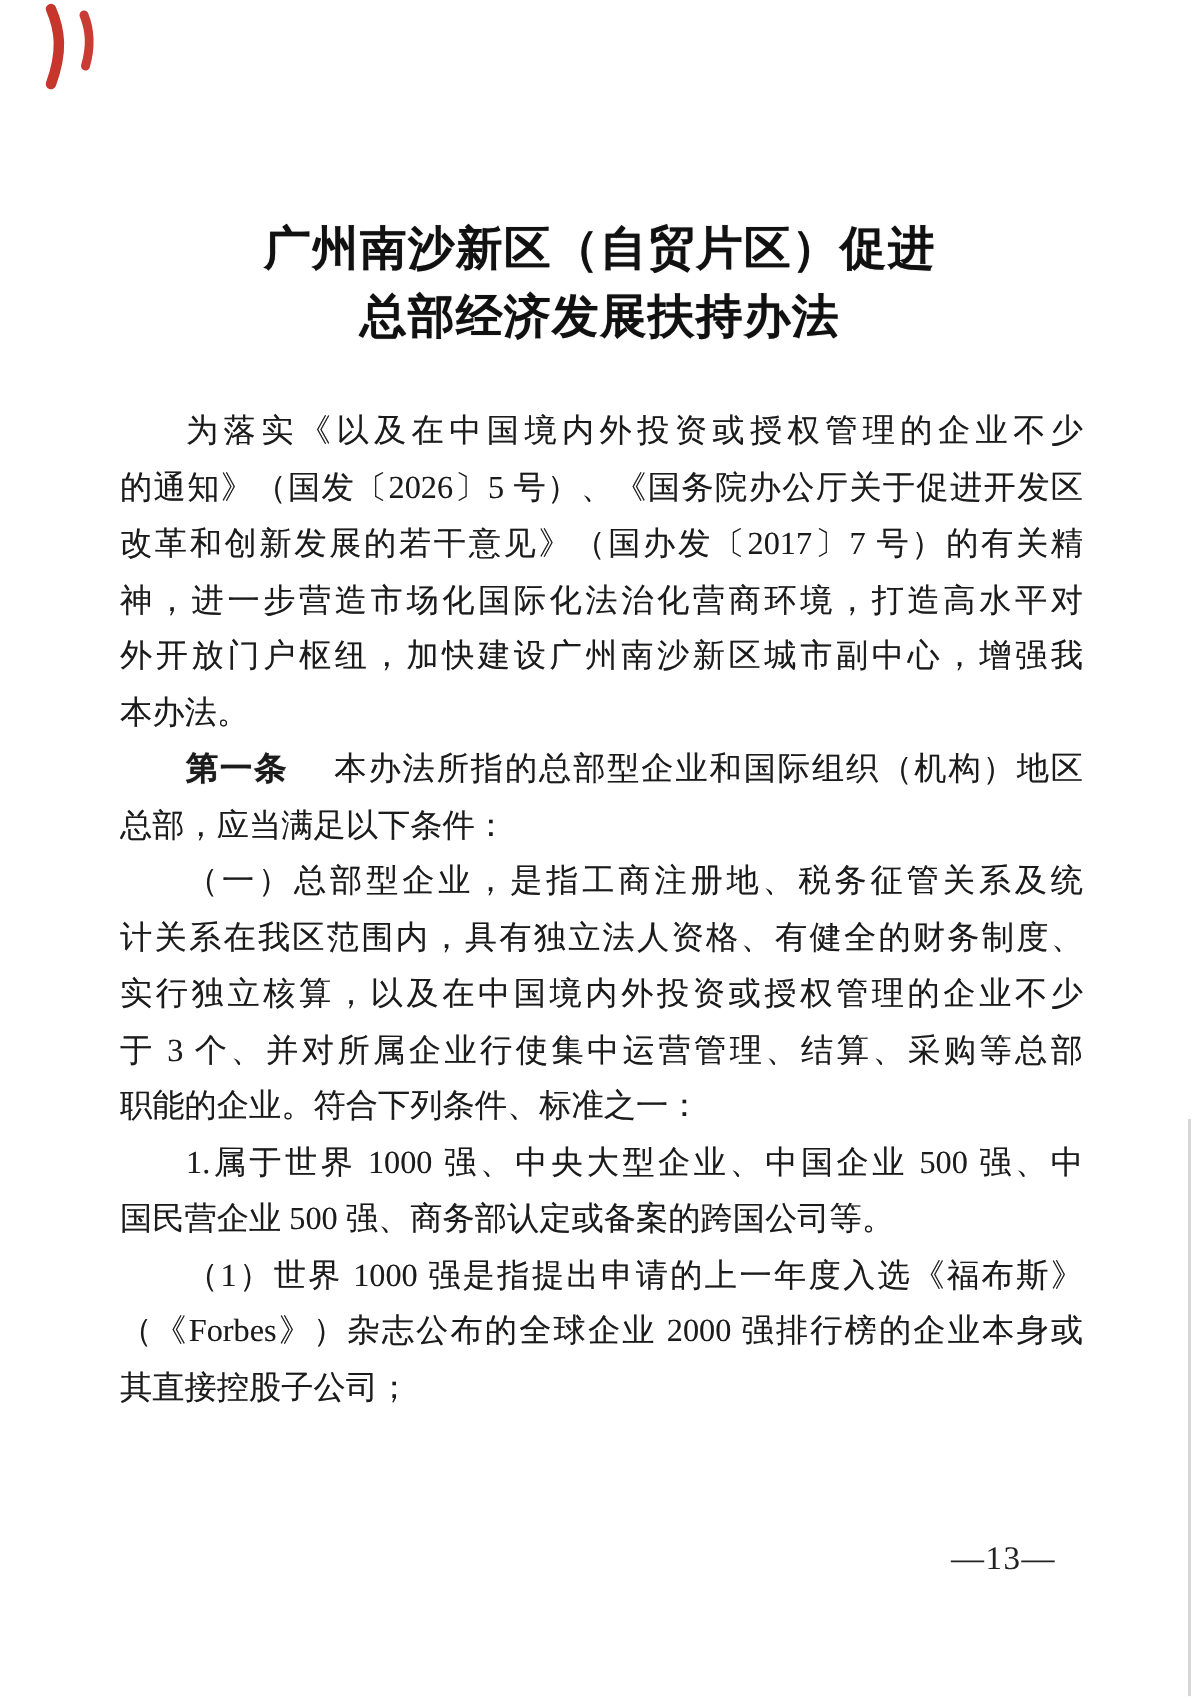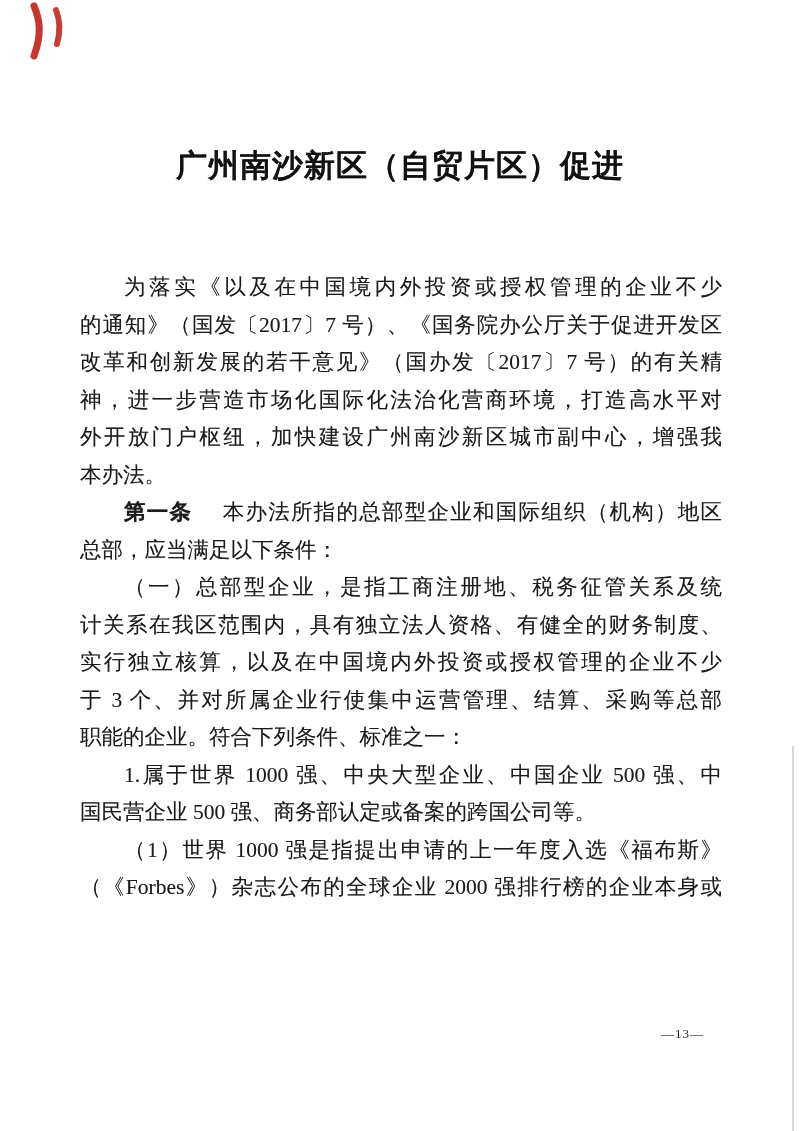--- a/index.html
+++ b/index.html
@@ -29,46 +29,47 @@
     text-shadow:0 0 .4px rgba(0,0,0,.35);
   }
   .para{margin:0;padding:0;}
   .line{height:37.5px;overflow:hidden;}
   .line.first{text-indent:44px;}
   .line.just{text-align:justify;text-align-last:justify;}
   .lead{font-weight:800;margin-right:24px;text-shadow:0 0 .7px rgba(0,0,0,.6);}
   
   .page-number{
     position:absolute;top:1026px;right:96px;
-    font-size:13px;letter-spacing:1px;color:#222;
+    font-size:22px;letter-spacing:1px;color:#222;
   }
   
   .scan-line{
     position:absolute;left:792px;top:746px;width:2px;height:385px;
     opacity:.85;
   }
 </style>
 </head>
 <body>
 
 <div class="page">
 
   <svg class="pen-marks" viewBox="0 0 70 70" xmlns="http://www.w3.org/2000/svg">
     <path d="M16 6 C22 20 24 34 16 56" fill="none" stroke="#c3271d" stroke-width="7" stroke-linecap="round" opacity="0.93"></path>
     <path d="M38 10 C42 20 43 30 39 44" fill="none" stroke="#c3271d" stroke-width="6" stroke-linecap="round" opacity="0.9"></path>
   </svg>
 
   <div class="doc-title">
     <div>广州南沙新区（自贸片区）促进</div>
+    <div>总部经济发展扶持办法</div>
   </div>
 
   <div class="doc-body">
       <div class="para">
         <div class="line first just">为落实《以及在中国境内外投资或授权管理的企业不少</div>
-        <div class="line just">的通知》（国发〔2017〕7 号）、《国务院办公厅关于促进开发区</div>
+        <div class="line just">的通知》（国发〔2026〕5 号）、《国务院办公厅关于促进开发区</div>
         <div class="line just">改革和创新发展的若干意见》（国办发〔2017〕7 号）的有关精</div>
         <div class="line just">神，进一步营造市场化国际化法治化营商环境，打造高水平对</div>
         <div class="line just">外开放门户枢纽，加快建设广州南沙新区城市副中心，增强我</div>
         <div class="line">本办法。</div>
       </div>
       <div class="para">
         <div class="line first just"><span class="lead">第一条</span> 本办法所指的总部型企业和国际组织（机构）地区</div>
         <div class="line">总部，应当满足以下条件：</div>
       </div>
       <div class="para">
@@ -78,20 +79,21 @@
         <div class="line just">于 3 个、并对所属企业行使集中运营管理、结算、采购等总部</div>
         <div class="line">职能的企业。符合下列条件、标准之一：</div>
       </div>
       <div class="para">
         <div class="line first just">1.属于世界 1000 强、中央大型企业、中国企业 500 强、中</div>
         <div class="line">国民营企业 500 强、商务部认定或备案的跨国公司等。</div>
       </div>
       <div class="para">
         <div class="line first just">（1）世界 1000 强是指提出申请的上一年度入选《福布斯》</div>
         <div class="line just">（《Forbes》）杂志公布的全球企业 2000 强排行榜的企业本身或</div>
+        <div class="line">其直接控股子公司；</div>
       </div>
     </div>
 
   <div class="page-number">—13—</div>
 
   <div class="scan-line" style="background: rgb(208, 208, 208);"></div>
 
 </div>
 
 </body></html>

